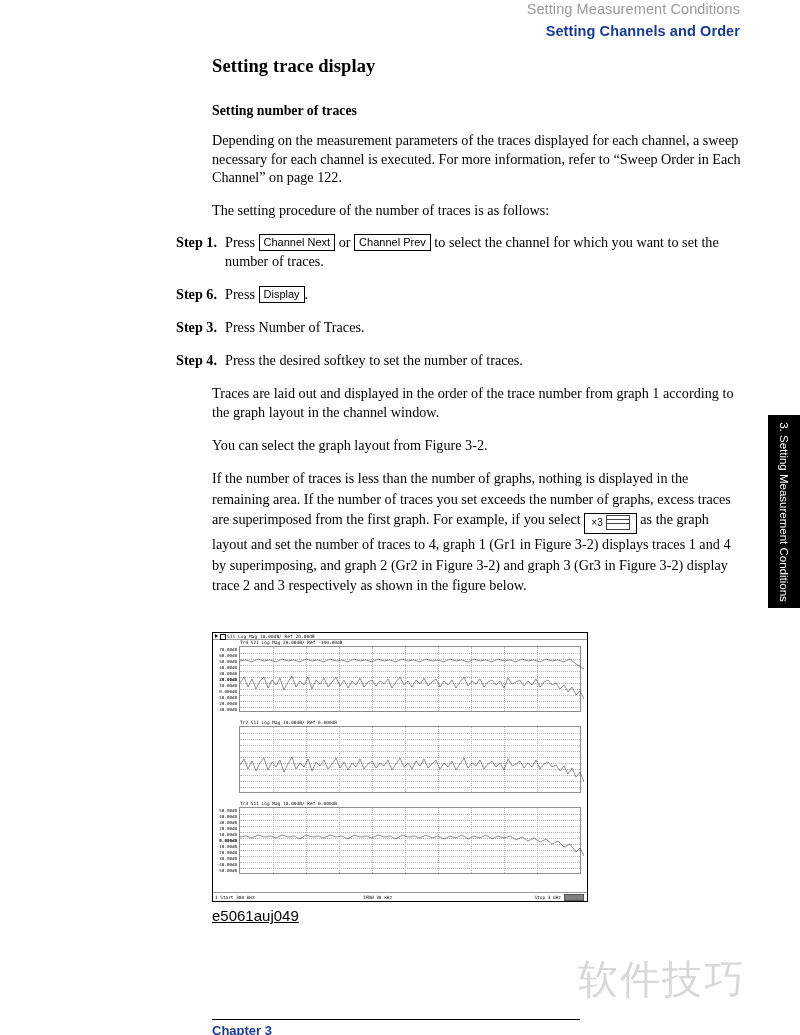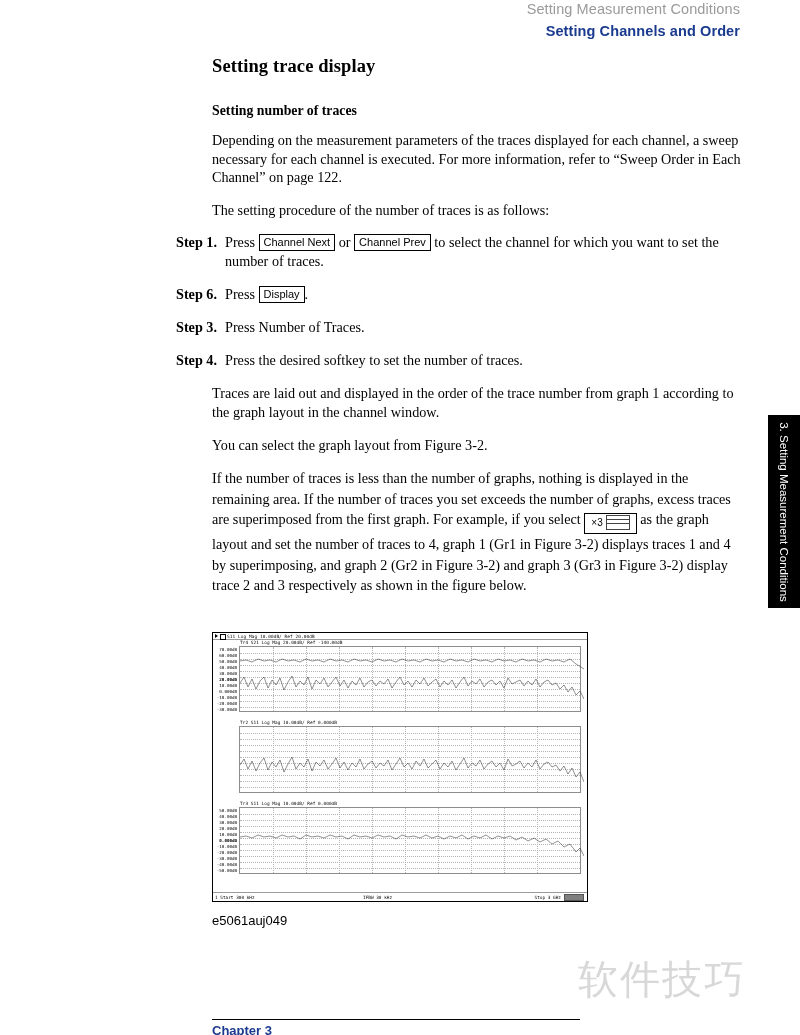--- a/index.html
+++ b/index.html
@@ -251,23 +251,24 @@
   .vna-footer .f2 { position: absolute; left: 150px; top: 1.5px; }
   .vna-footer .f3 { position: absolute; right: 26px; top: 1.5px; }
   .vna-footer .fbox {
     position: absolute; right: 3px; top: 1px;
     width: 18px; height: 5px;
     background: #7f7f7f;
     border: 1px solid #555;
   }
   .fig-caption {
     font-family: "Liberation Sans", sans-serif;
-    font-size: 13px;
-    margin-top: 11px;
+    font-size: 15px;
+    margin-top: 5px;
     color: #000;
+    text-decoration: underline;
   }
 
   
   .watermark {
     position: absolute;
     left: 578px;
     top: 952px;
     font-family: "DejaVu Sans", sans-serif;
     font-size: 40px;
     color: #d8d8d8;

